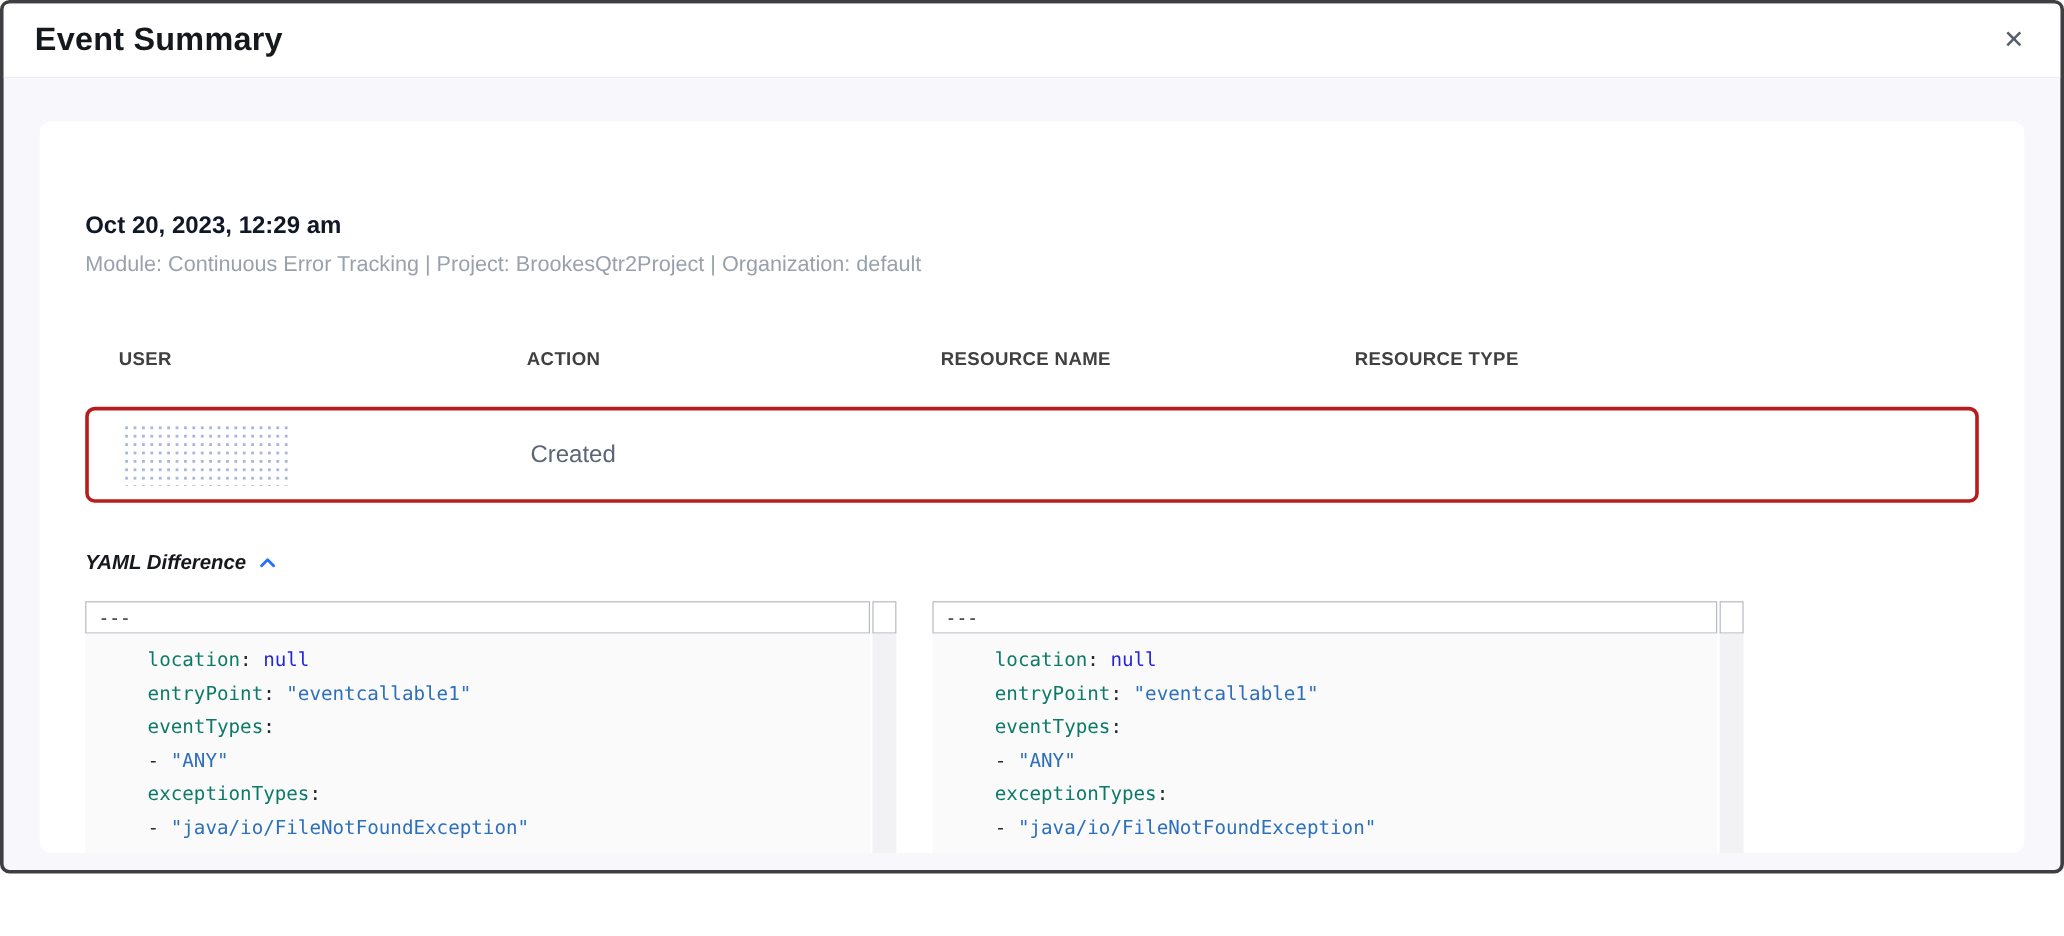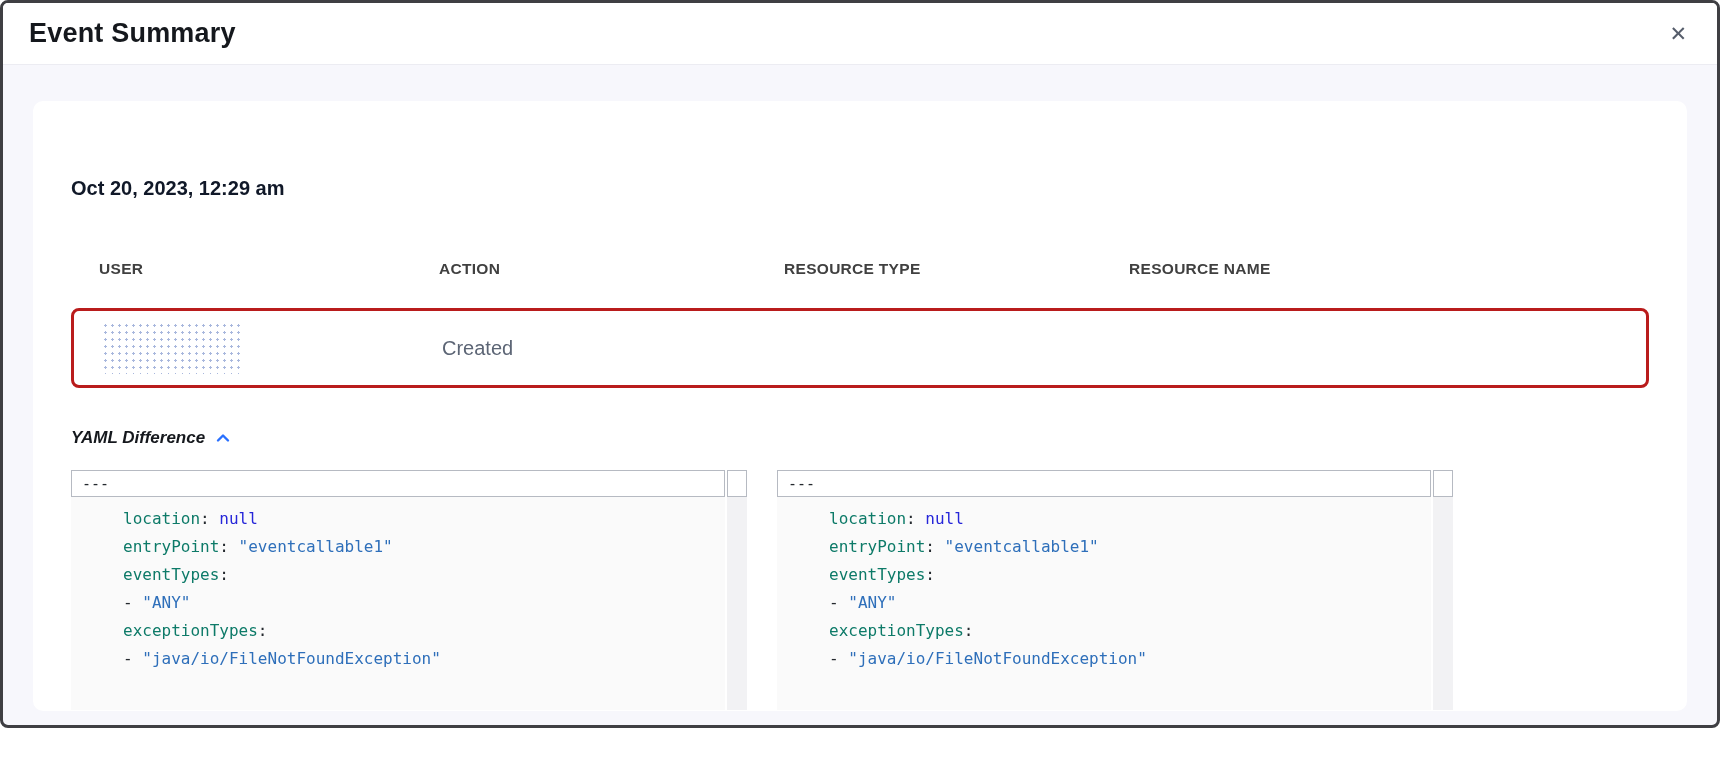--- a/index.html
+++ b/index.html
@@ -86,26 +86,27 @@
 
   <div class="modal-header">
     <h1 class="modal-title">Event Summary</h1>
     <button class="close-btn">✕</button>
   </div>
 
   <div class="modal-body">
     <div class="card">
 
       <div class="timestamp">Oct 20, 2023, 12:29 am</div>
+      <div class="meta">Module: Continuous Error Tracking | Project: BrookesQtr2Project | Organization: default</div>
 
       <div class="t-head">
         <div class="th">USER</div>
         <div class="th">ACTION</div>
+        <div class="th">RESOURCE NAME</div>
         <div class="th">RESOURCE TYPE</div>
-        <div class="th">RESOURCE NAME</div>
       </div>
 
       <div class="t-row">
         <div class="td">
           <div class="redacted"></div>
         </div>
         <div class="td">Created</div>
       </div>
 
       <div class="yaml-toggle">

